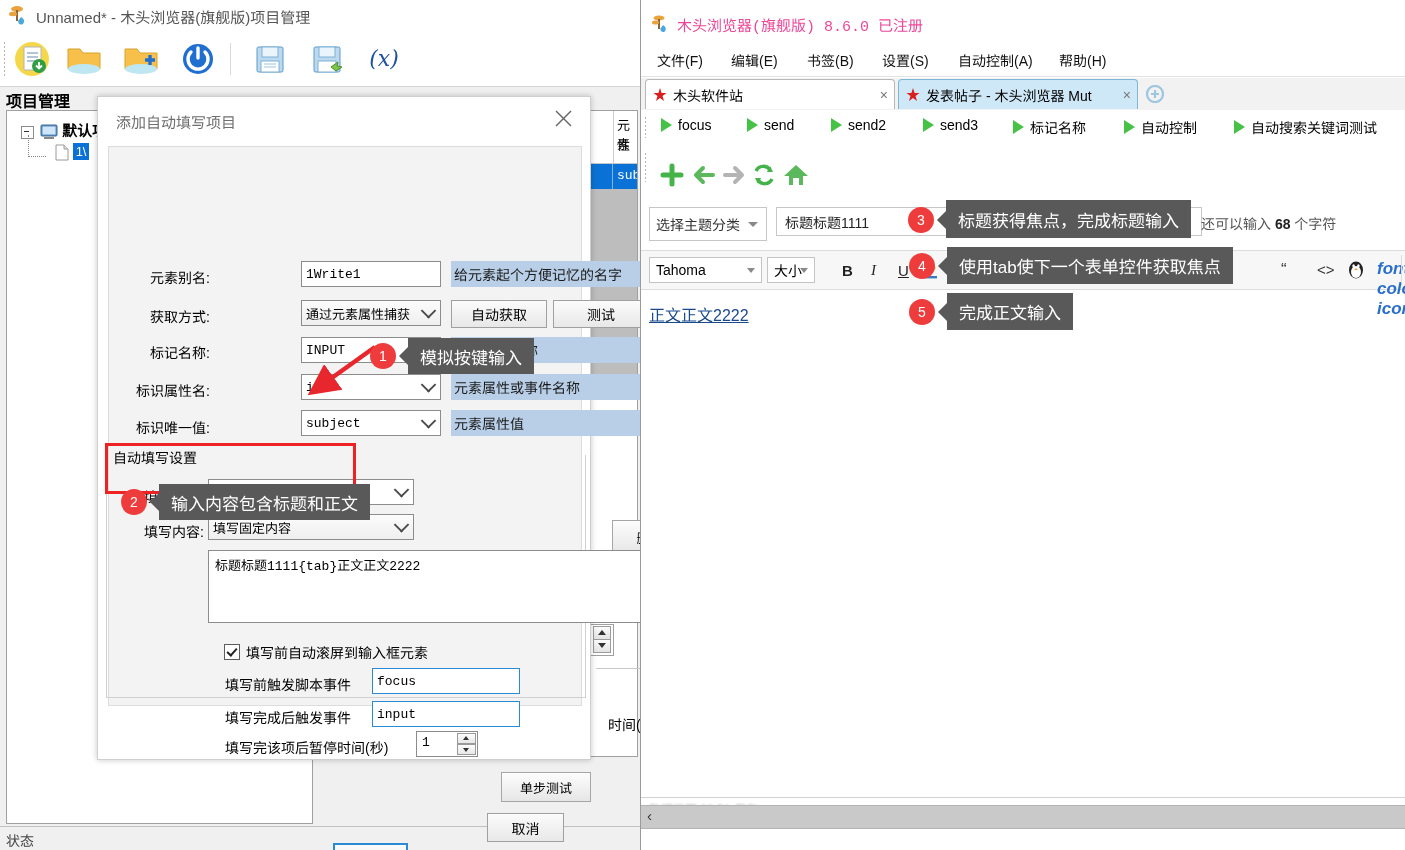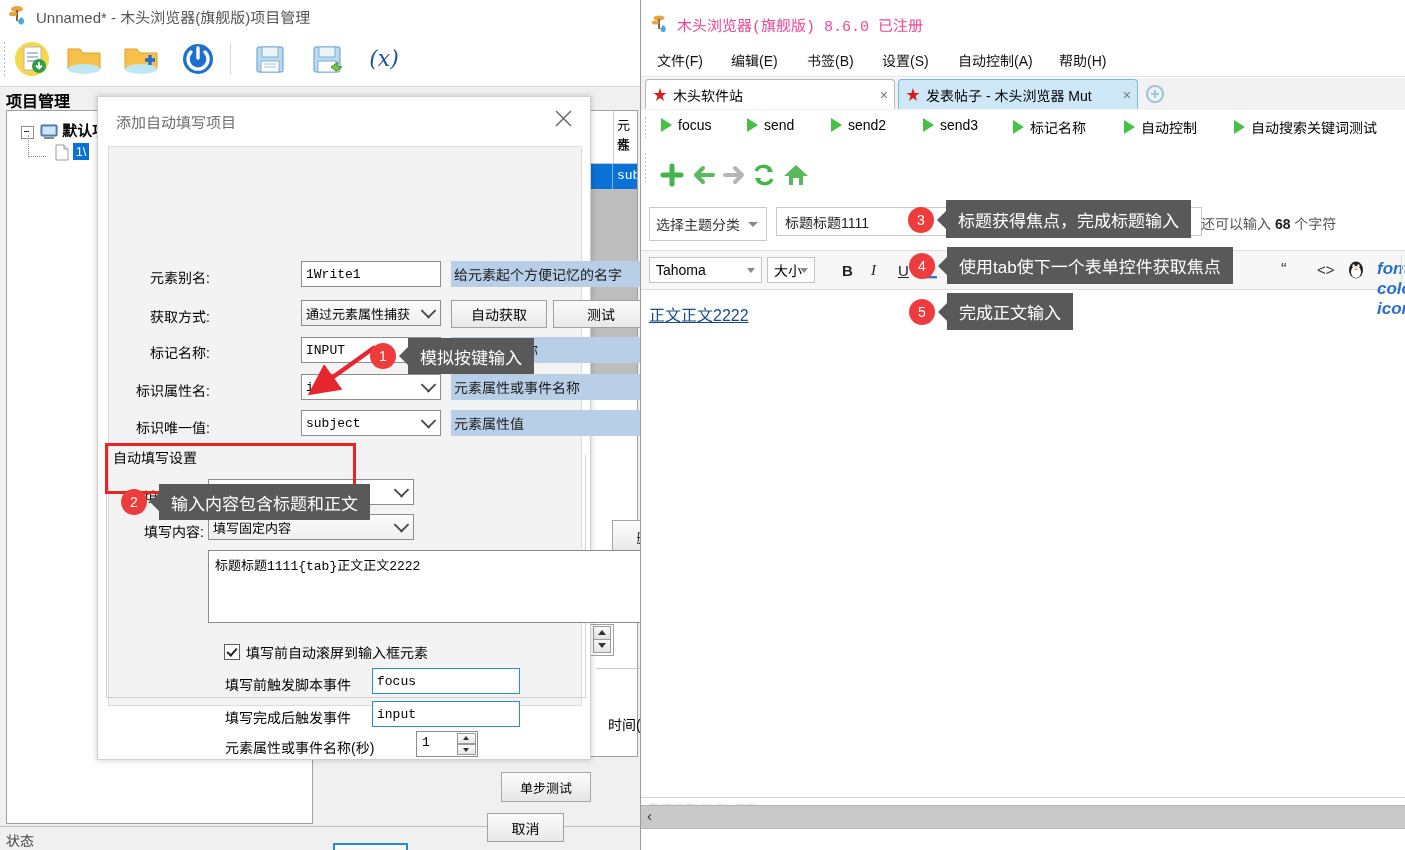--- a/index.html
+++ b/index.html
@@ -505,21 +505,21 @@
     <span class="checkbox"></span>
     <span>填写前自动滚屏到输入框元素</span>
   </div>
 
   <span class="row-label" style="left:127px;top:577px;">填写前触发脚本事件</span>
   <span class="tinput blue" style="left:274px;top:571px;width:148px;height:26px;">focus</span>
 
   <span class="row-label" style="left:127px;top:610px;">填写完成后触发事件</span>
   <span class="tinput blue" style="left:274px;top:604px;width:148px;height:26px;">input</span>
 
-  <span class="row-label" style="left:127px;top:640px;">元素属性或事件名称(秒)</span>
+  <span class="row-label" style="left:127px;top:640px;">填写完该项后暂停时间(秒)</span>
   <div id="spinner">
     <span class="val">1</span>
     <span class="btns">
       <span class="sb" style="top:0;">
           <span class="sp-tri-up" style="left:5px;top:2px;border-left-width:3px;border-right-width:3px;border-bottom-width:4px;"></span>
         </span>
       <span class="sb" style="top:11px;">
           <span class="sp-tri-dn" style="left:5px;top:3px;border-left-width:3px;border-right-width:3px;border-top-width:4px;"></span>
         </span>
     </span>

